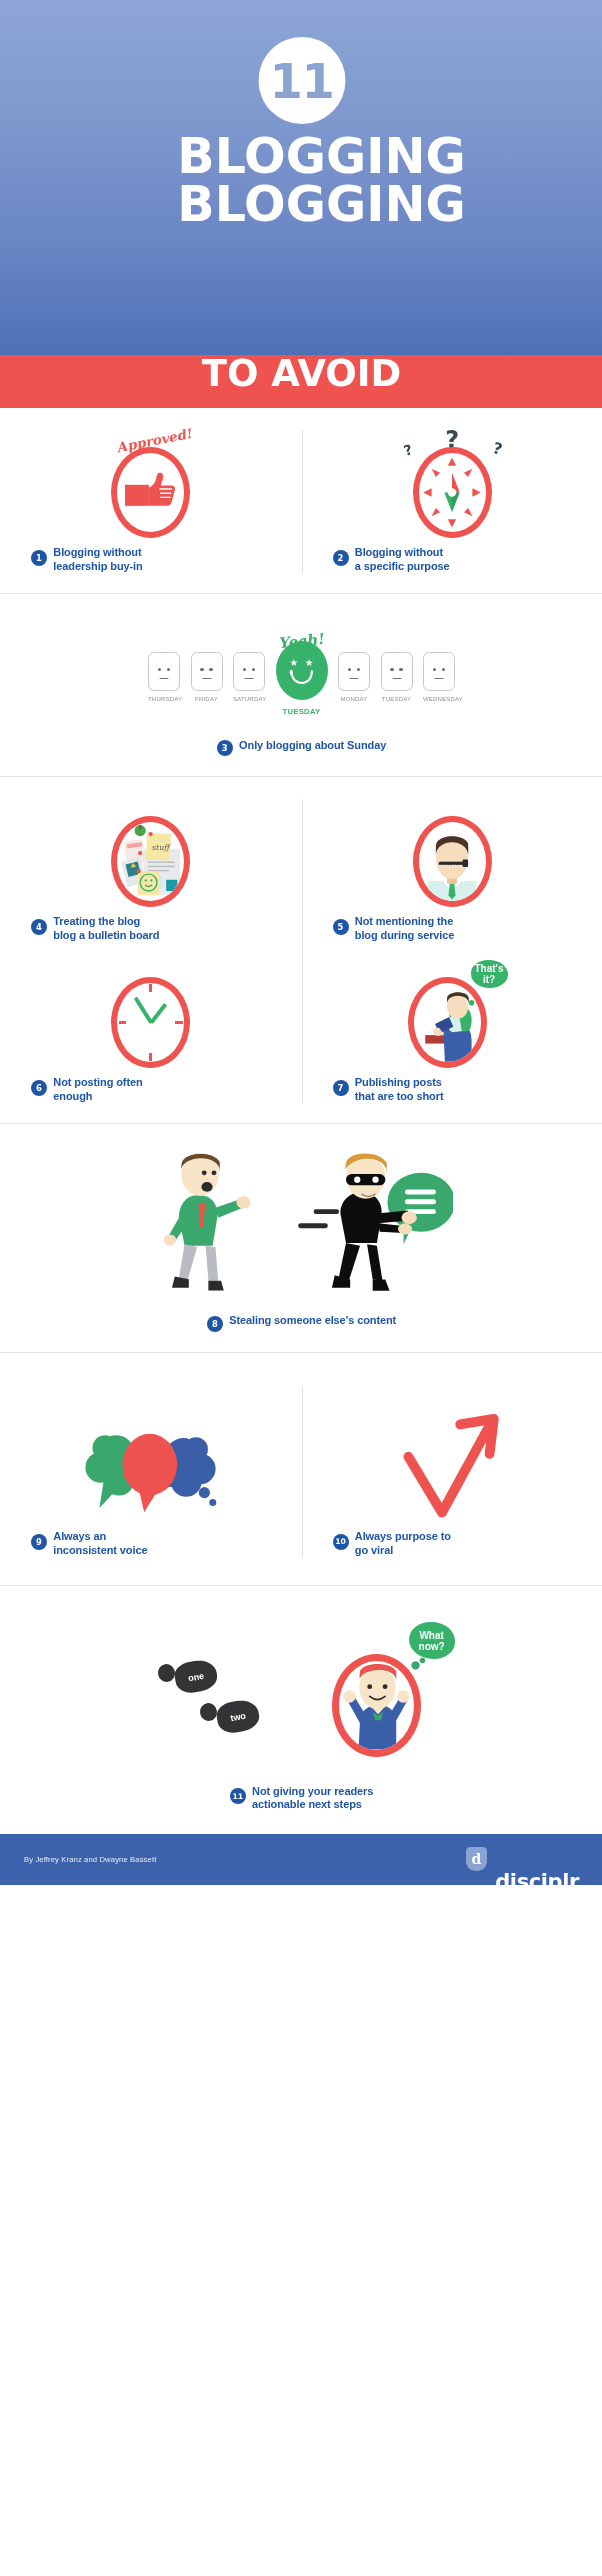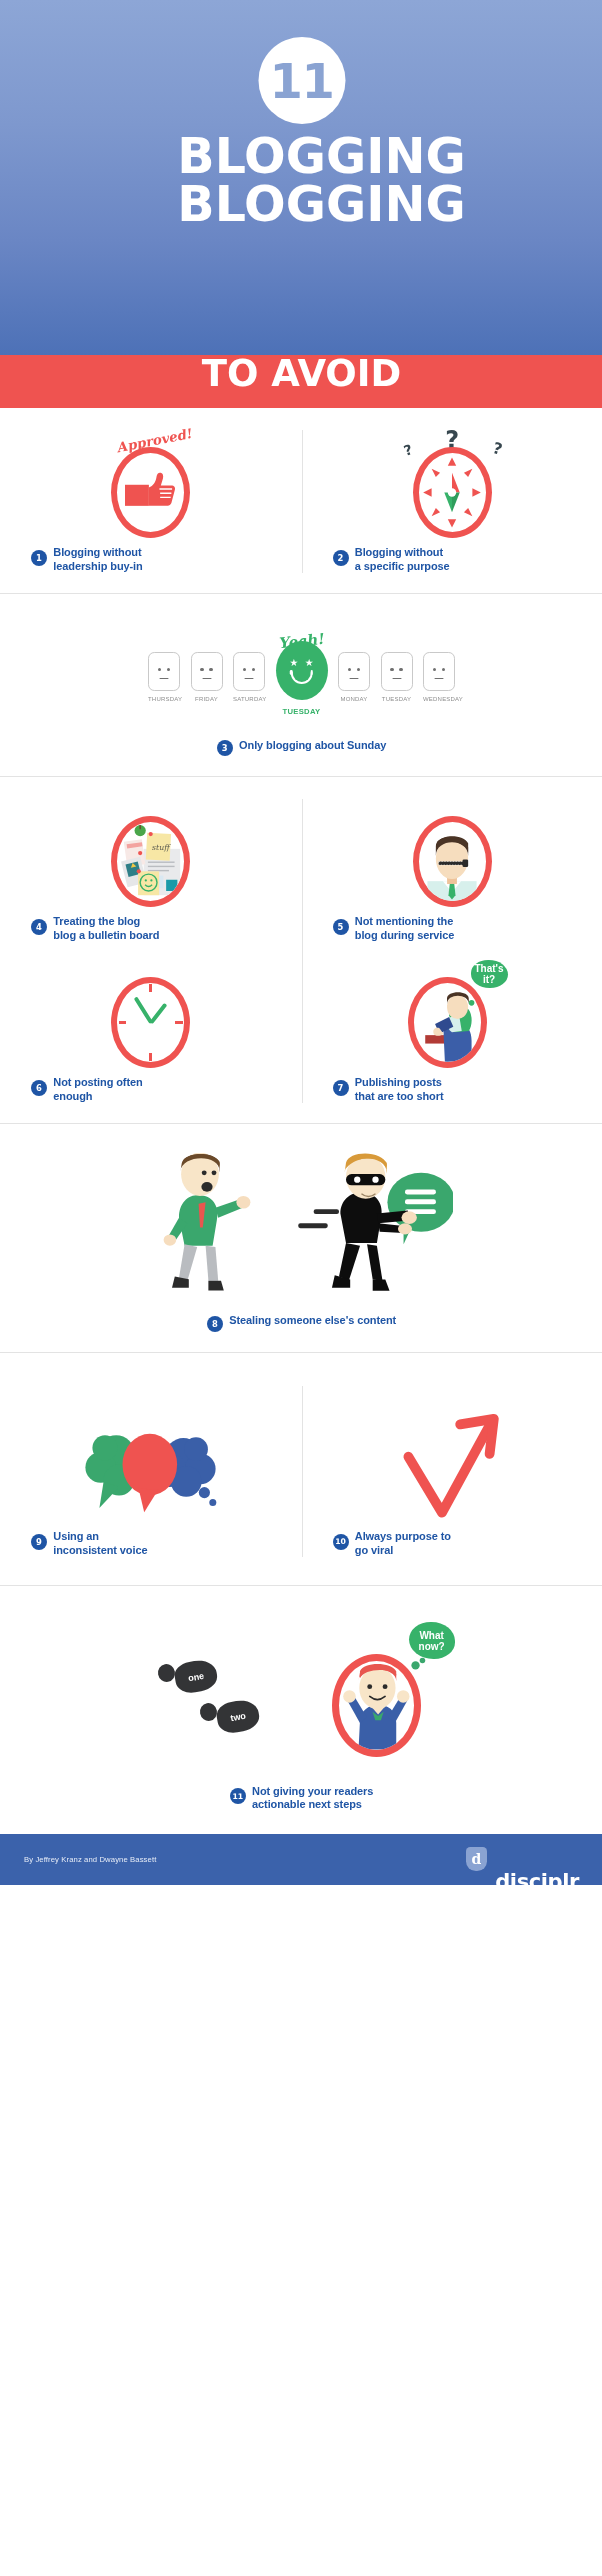--- a/index.html
+++ b/index.html
@@ -641,21 +641,21 @@
             </g>
             <g fill="#ef5350">
               <ellipse cx="94" cy="68" rx="39" ry="44"></ellipse>
               <path d="M78 102 L86 136 L106 104 Z"></path>
             </g>
           </svg>
         </div>
         <div class="caption">
           <div class="badge">9</div>
           <div class="cap-text">
-            <span>Using an</span><br>
+            <span>Always an</span><br>
             <span>inconsistent voice</span>
           </div>
         </div>
       </div>
 
       <div class="col">
         <div class="art tall">
           <svg width="105" height="109" viewBox="0 0 150 155">
             <path d="M12 62 L60 142 L132 10" stroke="#ef5350" stroke-width="14" fill="none" stroke-linecap="round" stroke-linejoin="round"></path>
             <path d="M86 16 L134 8 L128 58" stroke="#ef5350" stroke-width="14" fill="none" stroke-linecap="round" stroke-linejoin="round"></path>

